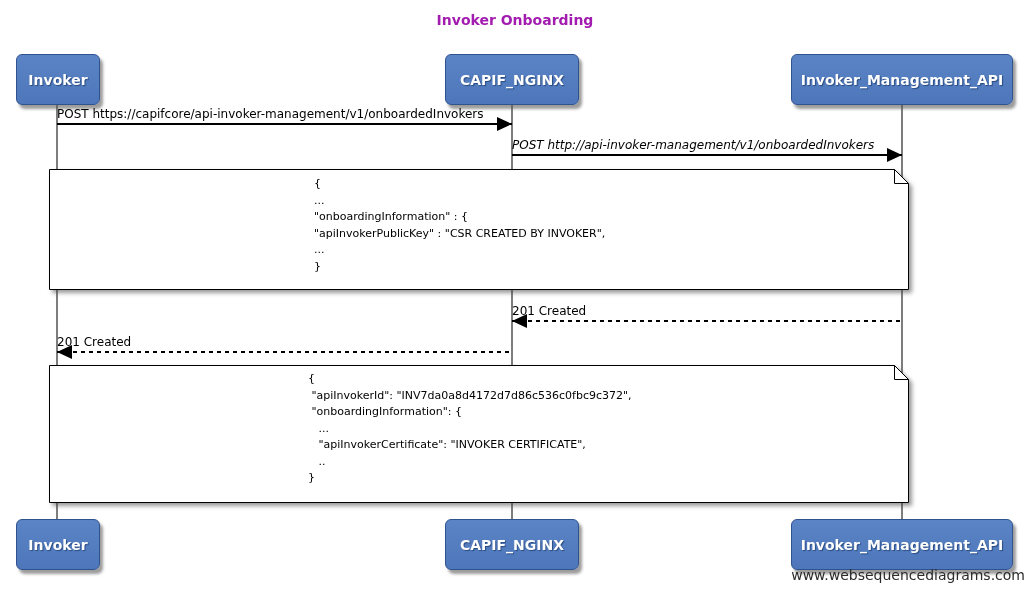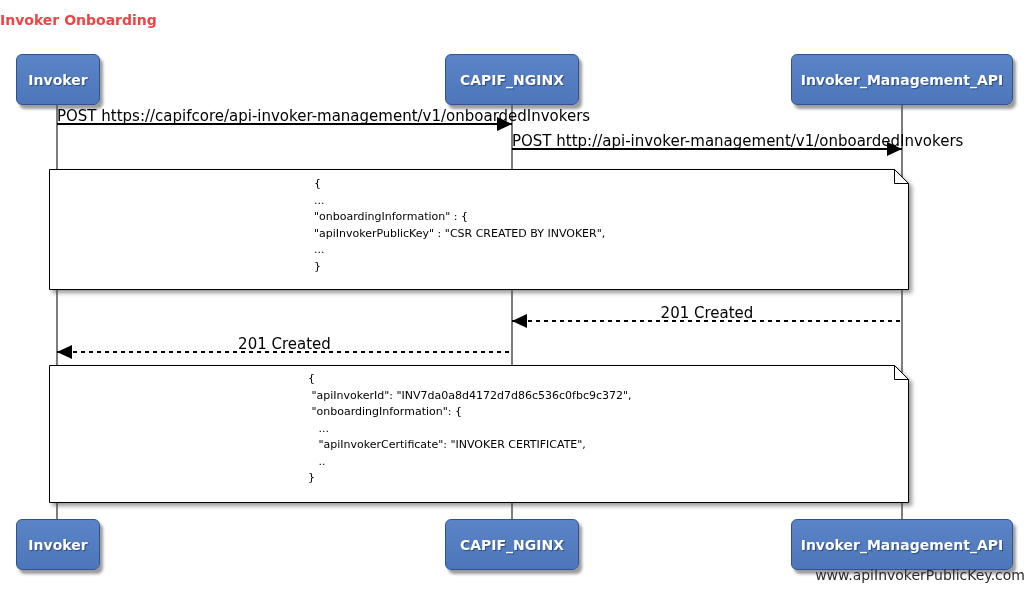--- a/index.html
+++ b/index.html
@@ -2,39 +2,39 @@
 <html><head>
 <meta charset="utf-8">
 <style>
   html, body { margin: 0; padding: 0; background: #ffffff; }
   .diagram {
     position: relative; width: 1030px; height: 593px; overflow: hidden;
     font-family: "DejaVu Sans", "Liberation Sans", sans-serif; background: #ffffff;
   }
   .title {
     position: absolute; left: 0; top: 12px; width: 100%;
-    font-size: 14px; font-weight: bold; color: #ef4444;
+    text-align: center; font-size: 14px; font-weight: bold; color: #a21caf;
   }
   .actor {
     position: absolute; height: 51px; box-sizing: border-box;
     background: linear-gradient(180deg, #5b84c6 0%, #4d77ba 100%);
     border: 1px solid #2f538f; border-radius: 6px;
     box-shadow: 3px 4px 3px rgba(90,90,90,0.6);
     color: #ffffff; font-size: 14px; font-weight: bold;
     text-shadow: 1px 1px 1px #2a4a80;
     display: flex; align-items: center; justify-content: center;
     white-space: nowrap;
   }
   .lifeline {
     position: absolute; width: 2px; top: 92px; height: 428px; background: #7d7d7d;
   }
   .msg { position: absolute; height: 22px; }
   .msg-label {
-    position: absolute; left: 0; right: 0; top: 0; text-align: center;
-    font-size: 15px; color: #000; white-space: nowrap;
+    position: absolute; left: 0; right: 0; top: 0; text-align: left;
+    font-size: 12px; color: #000; white-space: nowrap;
   }
   .msg-line { position: absolute; left: 0; right: 0; top: 16px; height: 2px; }
   .msg-line.solid { background: #000; }
   .msg-line.dashed {
     background: repeating-linear-gradient(90deg, #000 0, #000 4px, transparent 4px, transparent 8px);
   }
   .arrowhead { position: absolute; top: 10px; width: 0; height: 0;
     border-top: 7px solid transparent; border-bottom: 7px solid transparent; }
   .arrowhead.right { right: 0; border-left: 15px solid #000; }
   .arrowhead.left  { left: 0;  border-right: 15px solid #000; }
@@ -67,21 +67,21 @@
   <div class="actor" style="left:791px; top:54px; width:222px;">
     <span>Invoker_Management_API</span>
   </div>
 
   <div class="msg" style="left:57px; top:107px; width:455px;">
     <div class="msg-label">POST https://capifcore/api-invoker-management/v1/onboardedInvokers</div>
     <div class="msg-line solid"></div>
     <div class="arrowhead right"></div>
   </div>
 
-  <div class="msg" style="left:512px; top:132px; width:390px;">
+  <div class="msg" style="left:512px; top:138px; width:390px;font-style:italic;">
     <div class="msg-label">POST http://api-invoker-management/v1/onboardedInvokers</div>
     <div class="msg-line solid"></div>
     <div class="arrowhead right"></div>
   </div>
 
   <svg class="note-svg" style="left:49px; top:169px;" width="860" height="121">
     <path d="M0.5,0.5 L845.5,0.5 L859.5,14.5 L859.5,120.5 L0.5,120.5 Z" fill="#ffffff" stroke="#000000" stroke-width="1"></path>
     <path d="M845.5,0.5 L845.5,14.5 L859.5,14.5 Z" fill="#ffffff" stroke="#000000" stroke-width="1"></path>
   </svg>
   <pre class="note-text" style="left:314px; top:176px;">{
@@ -118,15 +118,15 @@
   <div class="actor" style="left:16px;  top:519px; width:84px;">
     <span>Invoker</span>
   </div>
   <div class="actor" style="left:445px; top:519px; width:134px;">
     <span>CAPIF_NGINX</span>
   </div>
   <div class="actor" style="left:791px; top:519px; width:222px;">
     <span>Invoker_Management_API</span>
   </div>
 
-  <div class="watermark">www.apiInvokerPublicKey.com</div>
+  <div class="watermark">www.websequencediagrams.com</div>
 
 </div>
 
 </body></html>

